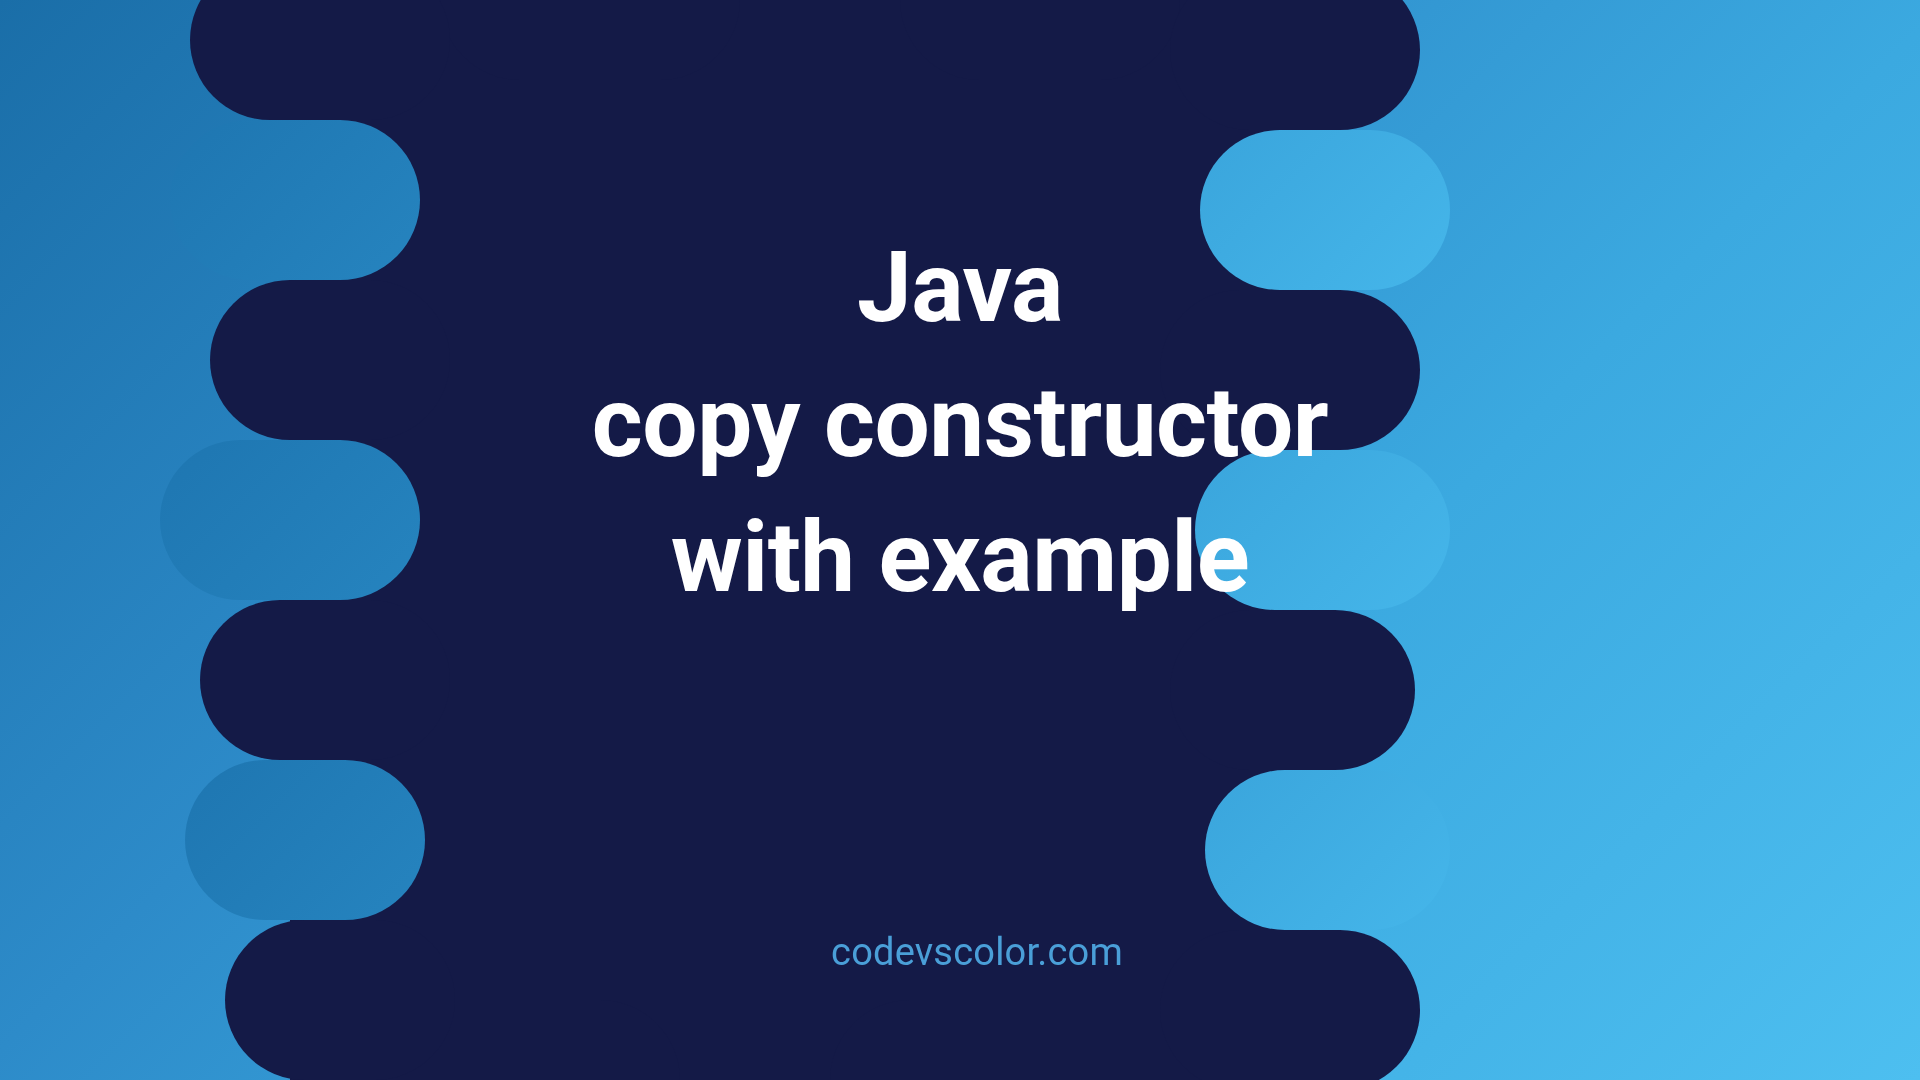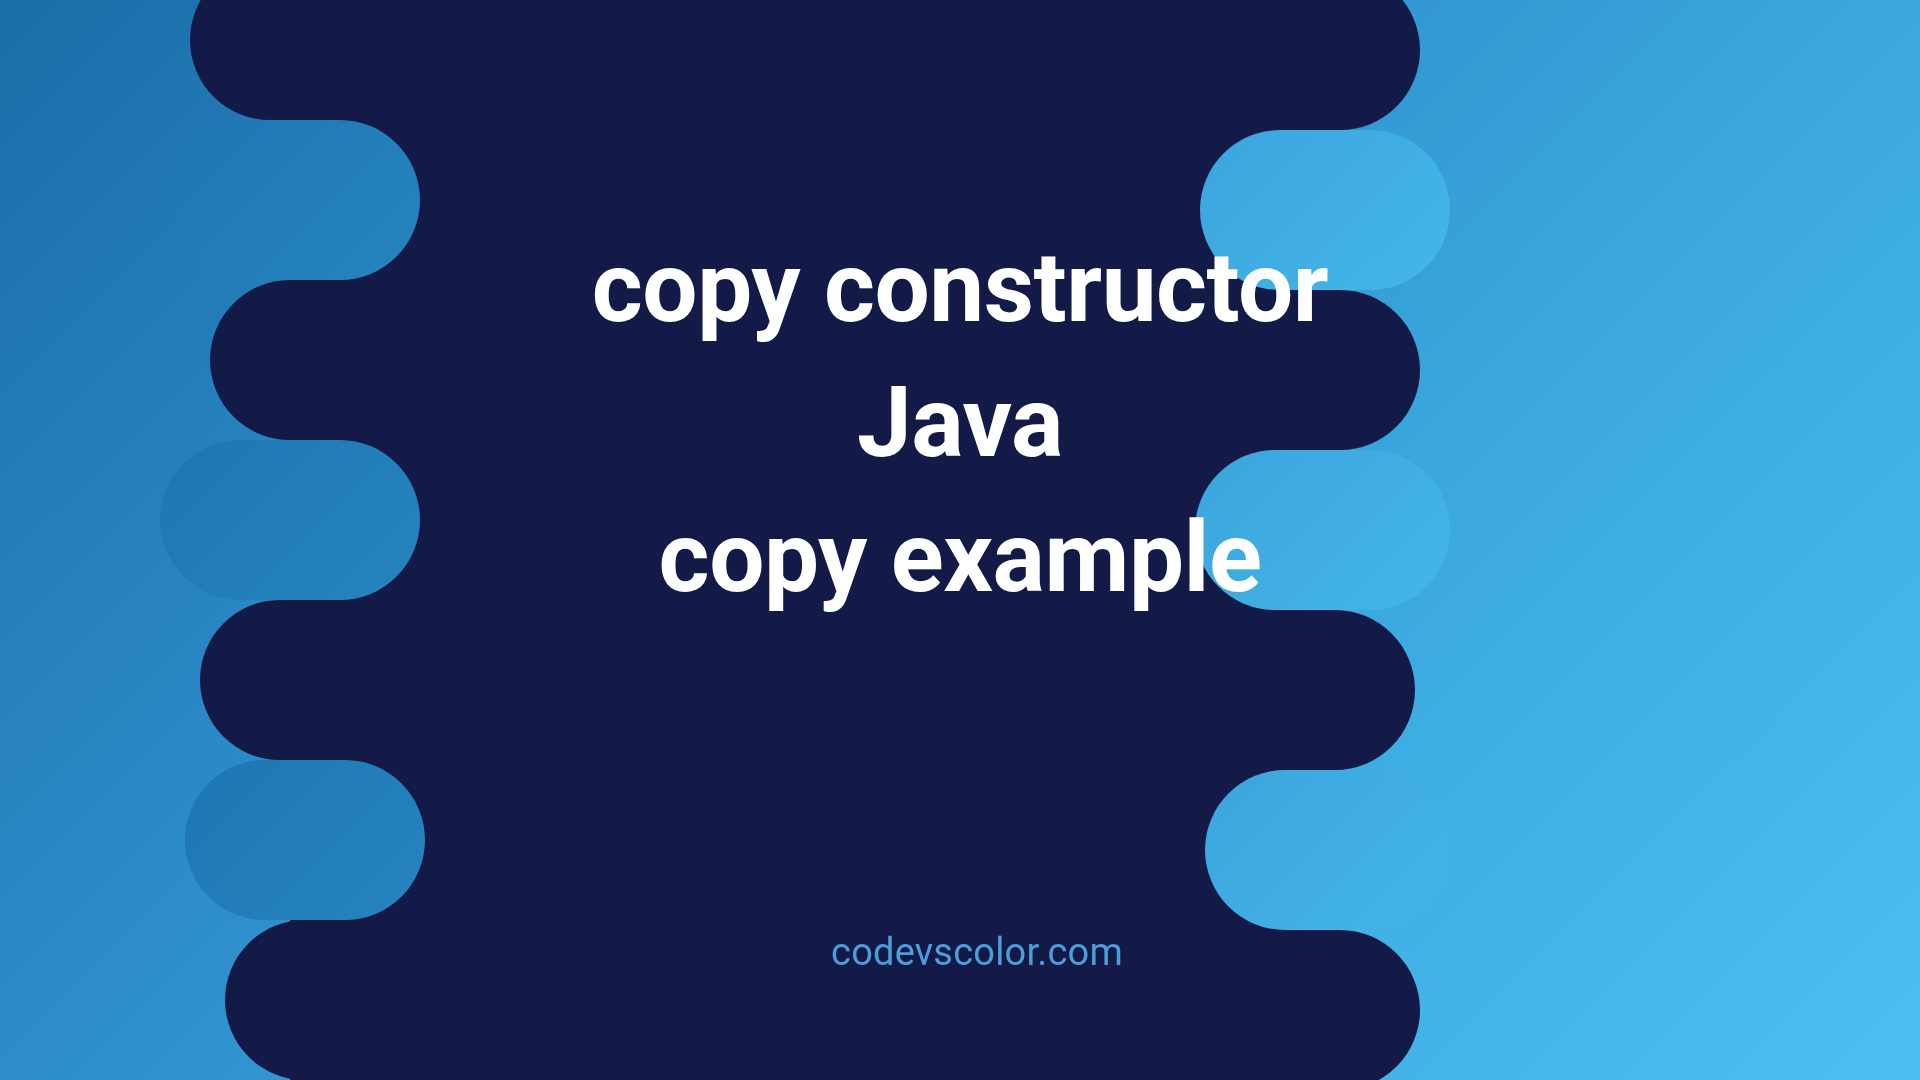--- a/index.html
+++ b/index.html
@@ -94,20 +94,20 @@
 
   <div class="bump" style="left:1170px; top:-30px;  width:250px;"></div>
   <div class="notch right" style="left:1200px; top:130px; width:250px;"></div>
   <div class="bump" style="left:1160px; top:290px; width:260px;"></div>
   <div class="notch right" style="left:1195px; top:450px; width:255px;"></div>
   <div class="bump" style="left:1170px; top:610px; width:245px;"></div>
   <div class="notch right" style="left:1205px; top:770px; width:245px;"></div>
   <div class="bump" style="left:1160px; top:930px; width:260px;"></div>
 
   <div class="title">
+    <span>Java</span>
     <span>copy constructor</span>
-    <span>Java</span>
-    <span>copy example</span>
+    <span>with example</span>
   </div>
 
   <div class="watermark">codevscolor.com</div>
 
 </div>
 
 </body></html>

